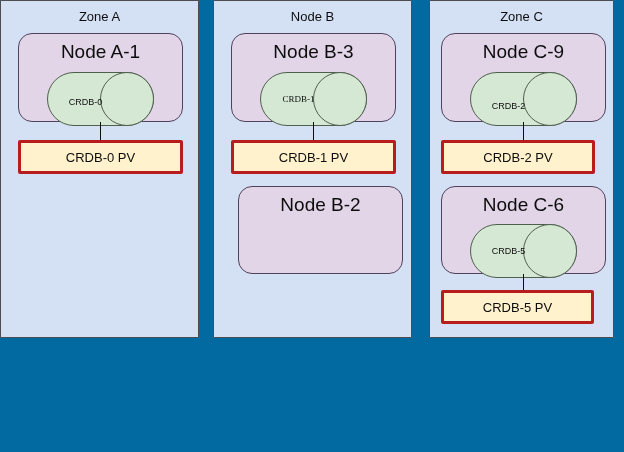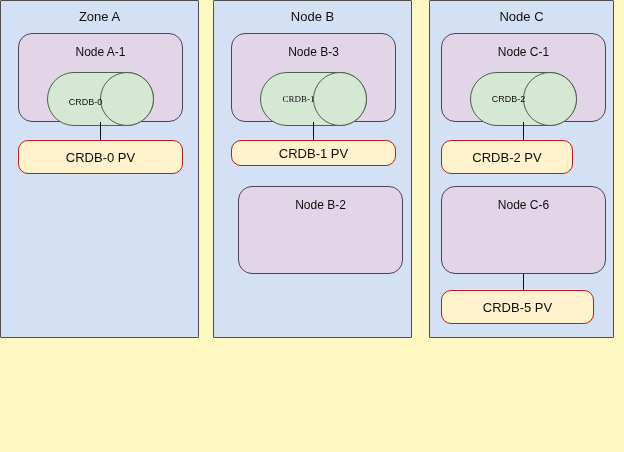--- a/index.html
+++ b/index.html
@@ -11,21 +11,21 @@
     width: 624px;
     height: 452px;
     overflow: hidden;
     font-family: "Liberation Sans", sans-serif;
     -webkit-font-smoothing: antialiased;
   }
   #canvas {
     position: relative;
     width: 624px;
     height: 452px;
-    background: #fef9c3;
+    background: #0369a1;
   }
 
   
   .zone {
     position: absolute;
     box-sizing: border-box;
     background: #d4e1f5;
     border: 1px solid #4d4d4d;
     border-radius: 1px;
   }
@@ -48,21 +48,21 @@
     background: #e1d5e7;
     border: 1px solid #50415c;
     border-radius: 14px;
   }
   .node-label {
     position: absolute;
     left: 0;
     right: 0;
     top: 10px;
     text-align: center;
-    font-size: 12px;
+    font-size: 19px;
     color: #0d0d0d;
     line-height: 16px;
     white-space: nowrap;
   }
 
   
   .cyl {
     position: absolute;
   }
   .cyl svg {
@@ -84,22 +84,22 @@
     padding-right: 30px;
     box-sizing: border-box;
     pointer-events: none;
   }
 
   
   .pv {
     position: absolute;
     box-sizing: border-box;
     background: #fff2cc;
-    border: 1px solid #b91c1c;
-    border-radius: 10px;
+    border: 3px solid #b91c1c;
+    border-radius: 2px;
     display: flex;
     align-items: center;
     justify-content: center;
   }
   .pv-label {
     font-size: 13px;
     color: #0d0d0d;
     white-space: nowrap;
   }
 
@@ -148,54 +148,61 @@
   <div class="cyl" style="left:260px; top:72px; width:107px; height:54px;font-family:Liberation Serif, serif;">
     <svg width="107" height="54" viewBox="0 0 107 54">
       <path d="M 27,0.5 L 80,0.5 A 26.5,26.5 0 0 1 80,53.5 L 27,53.5 A 26.5,26.5 0 0 1 27,0.5 Z" fill="#d5e8d4" stroke="#4f5f4d" stroke-width="1"></path>
       <ellipse cx="80" cy="27" rx="26.5" ry="26.5" fill="#d5e8d4" stroke="#4f5f4d" stroke-width="1"></ellipse>
     </svg>
     <div class="cyl-label">CRDB-1</div>
   </div>
 
   <div class="connector" style="left:313px; top:122px; height:18px;"></div>
 
-  <div class="pv" style="left:231px; top:140px; width:165px; height:26px;text-align:center;">
+  <div class="pv" style="left:231px; top:140px; width:165px; height:34px;text-align:center;">
     <span class="pv-label">CRDB-1 PV</span>
   </div>
 
   <div class="node" style="left:238px; top:186px; width:165px; height:88px;">
     <div class="node-label">Node B-2</div>
   </div>
 
   <div class="zone" style="left:429px; top:0px; width:185px; height:338px;">
-    <div class="zone-label">Node C</div>
+    <div class="zone-label">Zone C</div>
   </div>
 
   <div class="node" style="left:441px; top:33px; width:165px; height:89px;">
-    <div class="node-label">Node C-1</div>
-  </div>
-
-  <div class="cyl" style="left:470px; top:72px; width:107px; height:54px;">
+    <div class="node-label">Node C-9</div>
+  </div>
+
+  <div class="cyl" style="left:470px; top:72px; width:107px; height:68px;">
     <svg width="107" height="54" viewBox="0 0 107 54">
       <path d="M 27,0.5 L 80,0.5 A 26.5,26.5 0 0 1 80,53.5 L 27,53.5 A 26.5,26.5 0 0 1 27,0.5 Z" fill="#d5e8d4" stroke="#4f5f4d" stroke-width="1"></path>
       <ellipse cx="80" cy="27" rx="26.5" ry="26.5" fill="#d5e8d4" stroke="#4f5f4d" stroke-width="1"></ellipse>
     </svg>
     <div class="cyl-label">CRDB-2</div>
   </div>
 
   <div class="connector" style="left:523px; top:122px; height:18px;"></div>
 
-  <div class="pv" style="left:441px; top:140px; width:132px; height:34px;">
+  <div class="pv" style="left:441px; top:140px; width:154px; height:34px;">
     <span class="pv-label">CRDB-2 PV</span>
   </div>
 
   <div class="node" style="left:441px; top:186px; width:165px; height:88px;">
     <div class="node-label">Node C-6</div>
   </div>
 
+  <div class="cyl" style="left:470px; top:224px; width:107px; height:54px;">
+    <svg width="107" height="54" viewBox="0 0 107 54">
+      <path d="M 27,0.5 L 80,0.5 A 26.5,26.5 0 0 1 80,53.5 L 27,53.5 A 26.5,26.5 0 0 1 27,0.5 Z" fill="#d5e8d4" stroke="#4f5f4d" stroke-width="1"></path>
+      <ellipse cx="80" cy="27" rx="26.5" ry="26.5" fill="#d5e8d4" stroke="#4f5f4d" stroke-width="1"></ellipse>
+    </svg>
+    <div class="cyl-label">CRDB-5</div>
+  </div>
 
   <div class="connector" style="left:523px; top:274px; height:16px;"></div>
 
   <div class="pv" style="left:441px; top:290px; width:153px; height:34px;">
     <span class="pv-label">CRDB-5 PV</span>
   </div>
 
 </div>
 
 </body></html>

